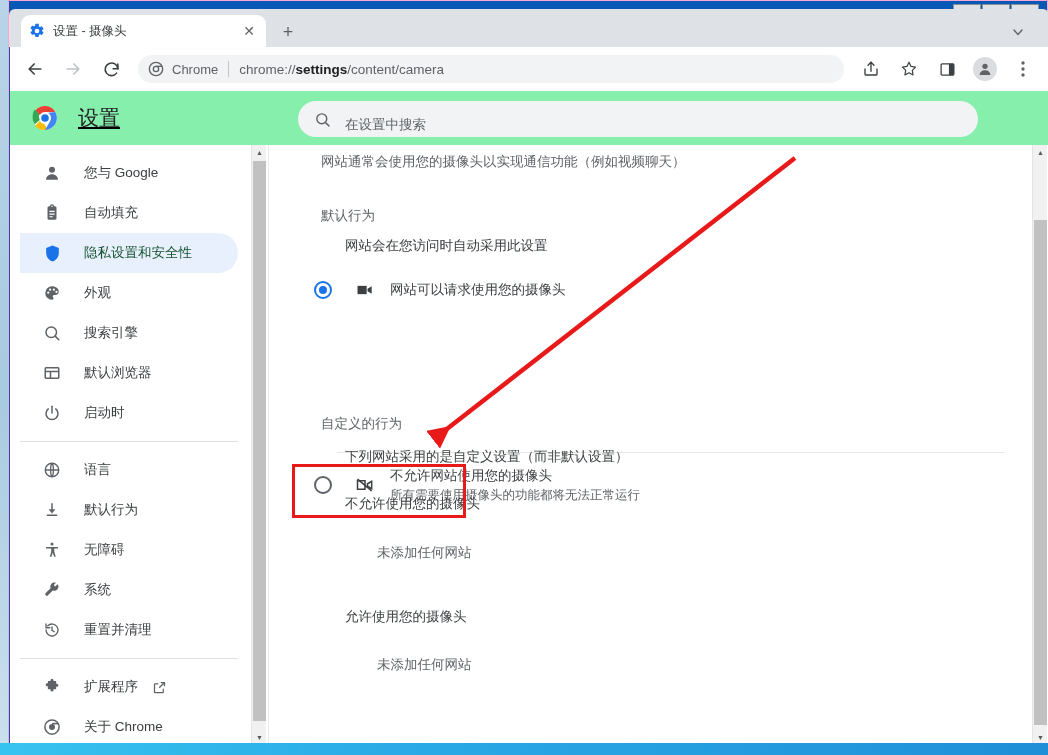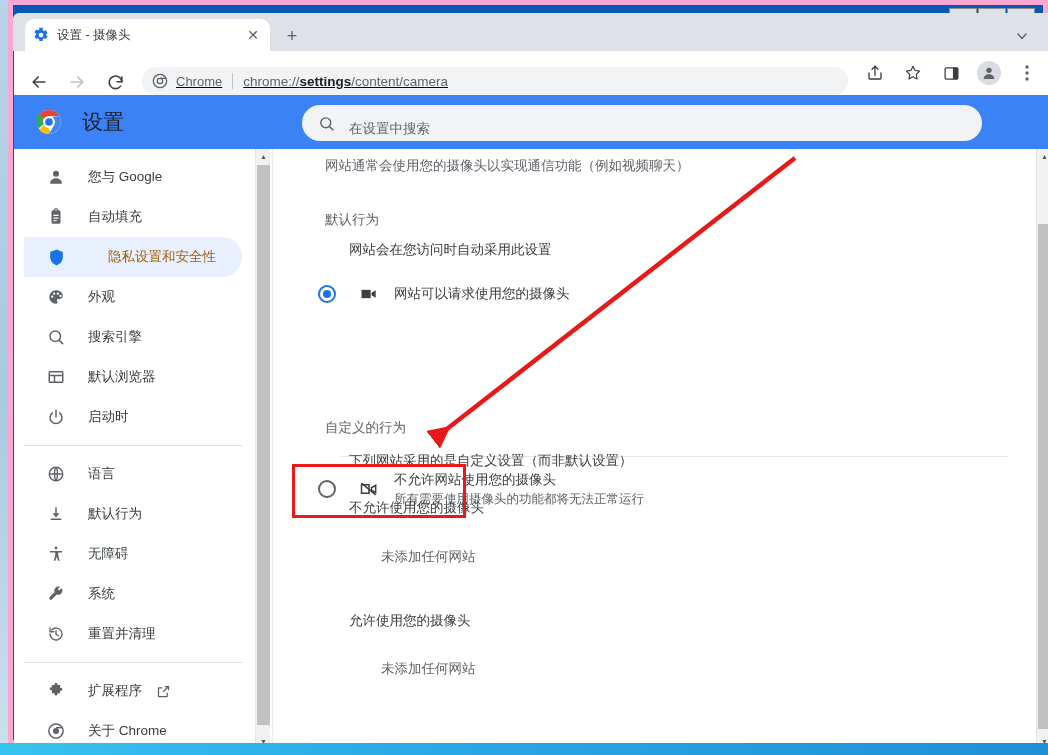--- a/index.html
+++ b/index.html
@@ -13,21 +13,21 @@
   }
   
   #taskbar {
     position: absolute; left: 0; bottom: 0; width: 1048px; height: 12px;
     background: linear-gradient(90deg,#37c3ef 0%,#29a9e6 40%,#1f8fd8 100%);
   }
   
   #window {
     position: absolute; left: 8px; top: 0; width: 1040px; height: 745px;
     background: #0a58b5;
-    border: 5px solid #f9a8d4;
+    border: 1px solid #f9a8d4;
   }
   #titlebar {
     position: absolute; left: 0; top: 0; width: 100%; height: 29px;
     background: #0a58b5;
   }
   .winbtns {
     position: absolute; right: 8px; top: 3px; display: flex; gap: 1px;
   }
   .winbtn {
     width: 28px; height: 20px; background: #dfe1e5;
@@ -62,21 +62,21 @@
     color: #5f6368; font-size: 18px; line-height: 1;
   }
   #tabsearch {
     position: absolute; right: 20px; top: 12px; width: 22px; height: 22px;
     display: flex; align-items: center; justify-content: center;
     color: #5f6368;
   }
   
   #toolbar {
     position: absolute; left: 1px; top: 46px; width: 1038px; height: 44px;
-    background: #fff; display: flex; padding: 16px 6px; text-decoration: underline;
+    background: #fff; display: flex; align-items: center; padding: 16px 6px;
   }
   .tbicon {
     width: 30px; height: 30px; margin: 0 4px; flex: 0 0 30px;
     display: flex; align-items: center; justify-content: center;
     color: #5f6368; border-radius: 50%;
   }
   #omnibox {
     flex: 1; height: 28px; background: #f1f3f4; border-radius: 14px;
     display: flex; align-items: center; padding: 0 10px; margin: 0 8px;
     min-width: 0;
@@ -96,21 +96,21 @@
     width: 24px; height: 24px; border-radius: 50%; background: #dadce0;
     display: flex; align-items: center; justify-content: center;
   }
   
   #page {
     position: absolute; left: 1px; top: 90px; width: 1038px; height: 653px;
     background: #fff; overflow: hidden;
   }
   #settings-header {
     position: absolute; left: 0; top: 0; width: 100%; height: 54px;
-    background: #3b82f6; display: flex; align-items: center;
+    background: #86efac; display: flex; align-items: center; text-decoration: underline;
   }
   #settings-header .logo { width: 26px; height: 26px; margin-left: 22px; }
   #settings-header .htitle {
     font-size: 21px; color: #202124; margin-left: 20px; white-space: nowrap;
   }
   #searchbox {
     position: absolute; left: 288px; top: 10px; width: 680px; height: 36px;
     background: #f1f3f4; border-radius: 18px; display: flex;
     align-items: center; padding: 0 16px;
   }
@@ -126,21 +126,21 @@
   .navgroup { padding-top: 8px; }
   .navitem {
     display: flex; align-items: center; height: 40px;
     padding-left: 22px; border-radius: 0 20px 20px 0;
     margin-right: 12px; color: #3c4043; font-size: 13.5px;
   }
   .navitem .nicon {
     width: 20px; height: 20px; margin-right: 22px; flex: 0 0 20px;
     display: flex; align-items: center; justify-content: center; color: #5f6368;
   }
-  .navitem.selected { background: #e8f0fe; color: #a16207; gap: 20px; }
+  .navitem.selected { background: #e8f0fe; color: #14532d; }
   .navitem.selected .nicon { color: #1a73e8; }
   .navitem .extlink { margin-left: 14px; display: flex; color: #5f6368; }
   .navdivider { height: 1px; background: #e0e0e0; margin: 8px 12px 8px 0; }
   
   .sbar {
     position: absolute; top: 0; width: 15px; height: 599px;
     background: #f1f1f1; border-left: 1px solid #e4e4e4;
   }
   .sbar .arrowup, .sbar .arrowdn {
     position: absolute; left: 0; width: 15px; height: 14px;

